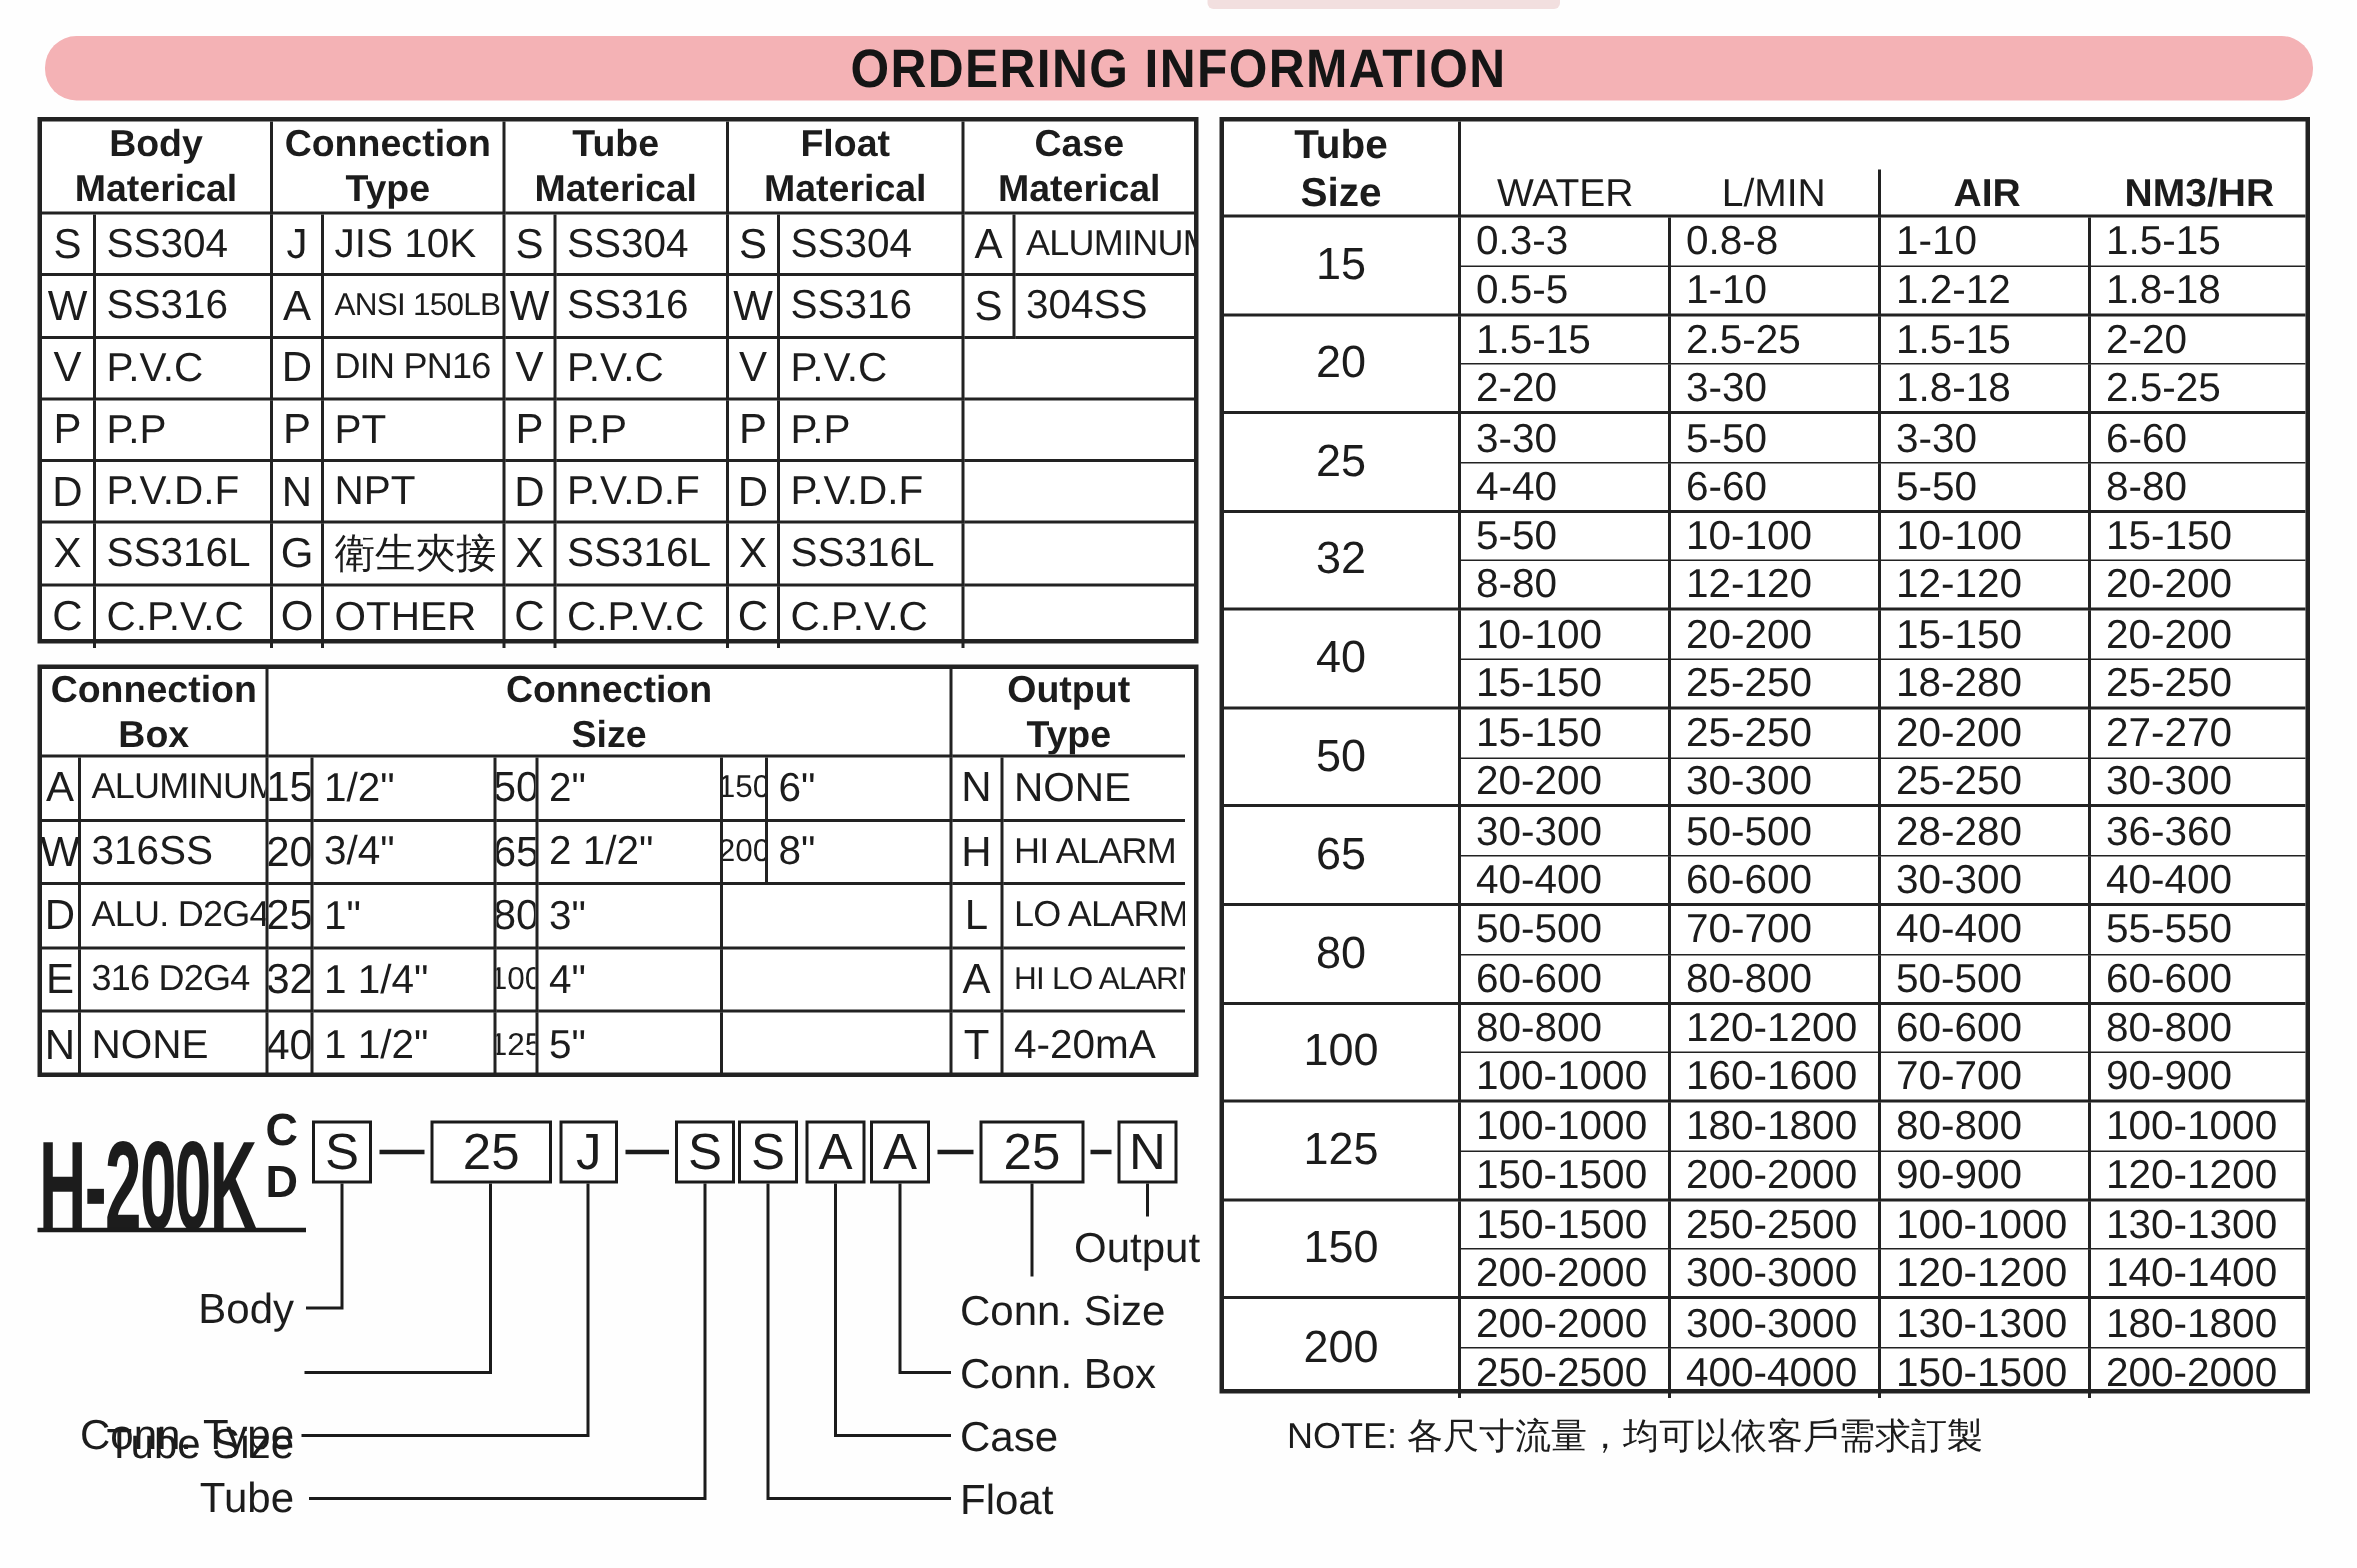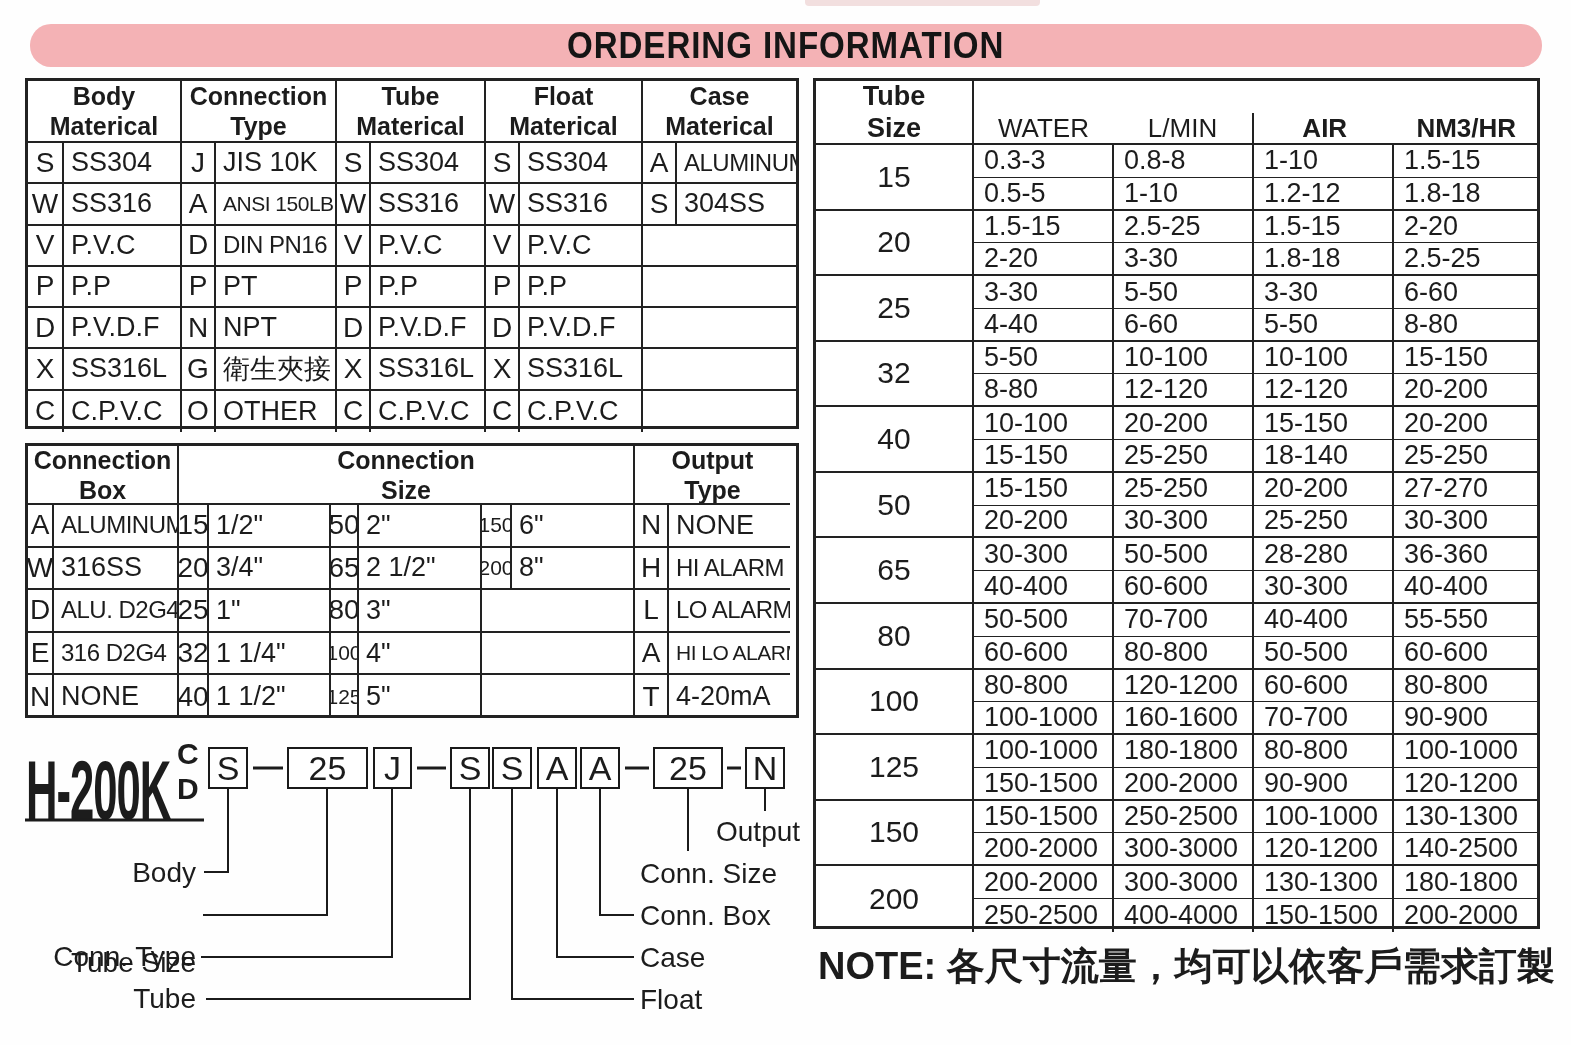--- a/index.html
+++ b/index.html
@@ -31,21 +31,21 @@
   .fthdr{font-size:27px;}
   .fval{padding-left:10px;font-size:27px;}
   .ftube{justify-content:center;font-size:30px;}
   
   .model-prefix{position:absolute;left:26px;top:748px;font-size:84px;font-weight:700;letter-spacing:-2px;
                 transform:scaleX(.52);transform-origin:0 0;line-height:1;}
   .stack{position:absolute;font-size:30px;font-weight:700;line-height:1;}
   .mbox{position:absolute;top:747px;height:42px;border:2.5px solid #1a1a1a;background:#fff;box-sizing:border-box;
         display:flex;align-items:center;justify-content:center;font-size:34px;}
   .mlabel{position:absolute;font-size:28px;line-height:30px;white-space:nowrap;}
-  .note{position:absolute;left:818px;top:941px;font-size:38px;font-weight:700;white-space:nowrap;}
+  .note{position:absolute;left:858px;top:941px;font-size:24px;font-weight:400;white-space:nowrap;}
   .note .note-label{letter-spacing:0;}
   svg.overlay{position:absolute;left:0;top:0;pointer-events:none;}
 </style>
 </head>
 <body>
 
 <div class="page">
 
   <div class="top-sliver"></div>
 
@@ -258,21 +258,21 @@
       <div class="cell fval bb-thick" style="grid-area: 10 / 3;">12-120</div>
       <div class="cell fval bb-thick" style="grid-area: 10 / 4;">12-120</div>
       <div class="cell fval br-none bb-thick" style="grid-area: 10 / 5;">20-200</div>
       <div class="cell ftube br-thick bb-thick" style="grid-area: 11 / 1 / span 2;">40</div>
       <div class="cell fval bb-thin" style="grid-area: 11 / 2;">10-100</div>
       <div class="cell fval bb-thin" style="grid-area: 11 / 3;">20-200</div>
       <div class="cell fval bb-thin" style="grid-area: 11 / 4;">15-150</div>
       <div class="cell fval br-none bb-thin" style="grid-area: 11 / 5;">20-200</div>
       <div class="cell fval bb-thick" style="grid-area: 12 / 2;">15-150</div>
       <div class="cell fval bb-thick" style="grid-area: 12 / 3;">25-250</div>
-      <div class="cell fval bb-thick" style="grid-area: 12 / 4;">18-140</div>
+      <div class="cell fval bb-thick" style="grid-area: 12 / 4;">18-280</div>
       <div class="cell fval br-none bb-thick" style="grid-area: 12 / 5;">25-250</div>
       <div class="cell ftube br-thick bb-thick" style="grid-area: 13 / 1 / span 2;">50</div>
       <div class="cell fval bb-thin" style="grid-area: 13 / 2;">15-150</div>
       <div class="cell fval bb-thin" style="grid-area: 13 / 3;">25-250</div>
       <div class="cell fval bb-thin" style="grid-area: 13 / 4;">20-200</div>
       <div class="cell fval br-none bb-thin" style="grid-area: 13 / 5;">27-270</div>
       <div class="cell fval bb-thick" style="grid-area: 14 / 2;">20-200</div>
       <div class="cell fval bb-thick" style="grid-area: 14 / 3;">30-300</div>
       <div class="cell fval bb-thick" style="grid-area: 14 / 4;">25-250</div>
       <div class="cell fval br-none bb-thick" style="grid-area: 14 / 5;">30-300</div>
@@ -313,21 +313,21 @@
       <div class="cell fval bb-thick" style="grid-area: 22 / 4;">90-900</div>
       <div class="cell fval br-none bb-thick" style="grid-area: 22 / 5;">120-1200</div>
       <div class="cell ftube br-thick bb-thick" style="grid-area: 23 / 1 / span 2;">150</div>
       <div class="cell fval bb-thin" style="grid-area: 23 / 2;">150-1500</div>
       <div class="cell fval bb-thin" style="grid-area: 23 / 3;">250-2500</div>
       <div class="cell fval bb-thin" style="grid-area: 23 / 4;">100-1000</div>
       <div class="cell fval br-none bb-thin" style="grid-area: 23 / 5;">130-1300</div>
       <div class="cell fval bb-thick" style="grid-area: 24 / 2;">200-2000</div>
       <div class="cell fval bb-thick" style="grid-area: 24 / 3;">300-3000</div>
       <div class="cell fval bb-thick" style="grid-area: 24 / 4;">120-1200</div>
-      <div class="cell fval br-none bb-thick" style="grid-area: 24 / 5;">140-2500</div>
+      <div class="cell fval br-none bb-thick" style="grid-area: 24 / 5;">140-1400</div>
       <div class="cell ftube br-thick bb-none" style="grid-area: 25 / 1 / span 2;">200</div>
       <div class="cell fval bb-thin" style="grid-area: 25 / 2;">200-2000</div>
       <div class="cell fval bb-thin" style="grid-area: 25 / 3;">300-3000</div>
       <div class="cell fval bb-thin" style="grid-area: 25 / 4;">130-1300</div>
       <div class="cell fval br-none bb-thin" style="grid-area: 25 / 5;">180-1800</div>
       <div class="cell fval bb-none" style="grid-area: 26 / 2;">250-2500</div>
       <div class="cell fval bb-none" style="grid-area: 26 / 3;">400-4000</div>
       <div class="cell fval bb-none" style="grid-area: 26 / 4;">150-1500</div>
       <div class="cell fval br-none bb-none" style="grid-area: 26 / 5;">200-2000</div>
     </div>

